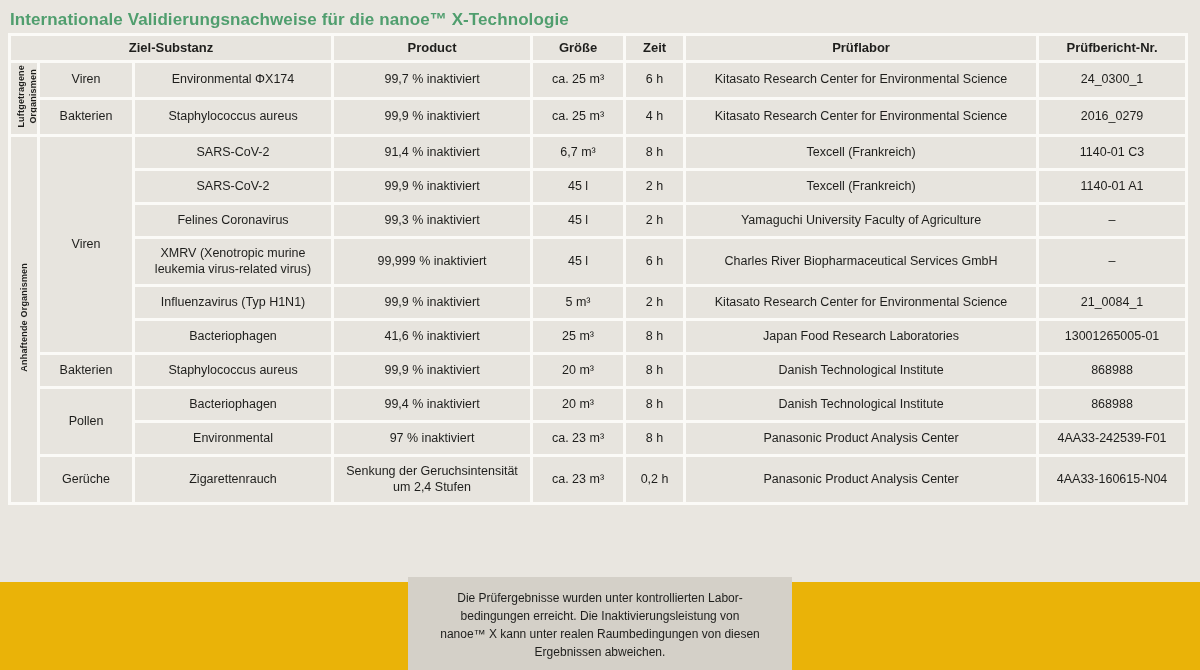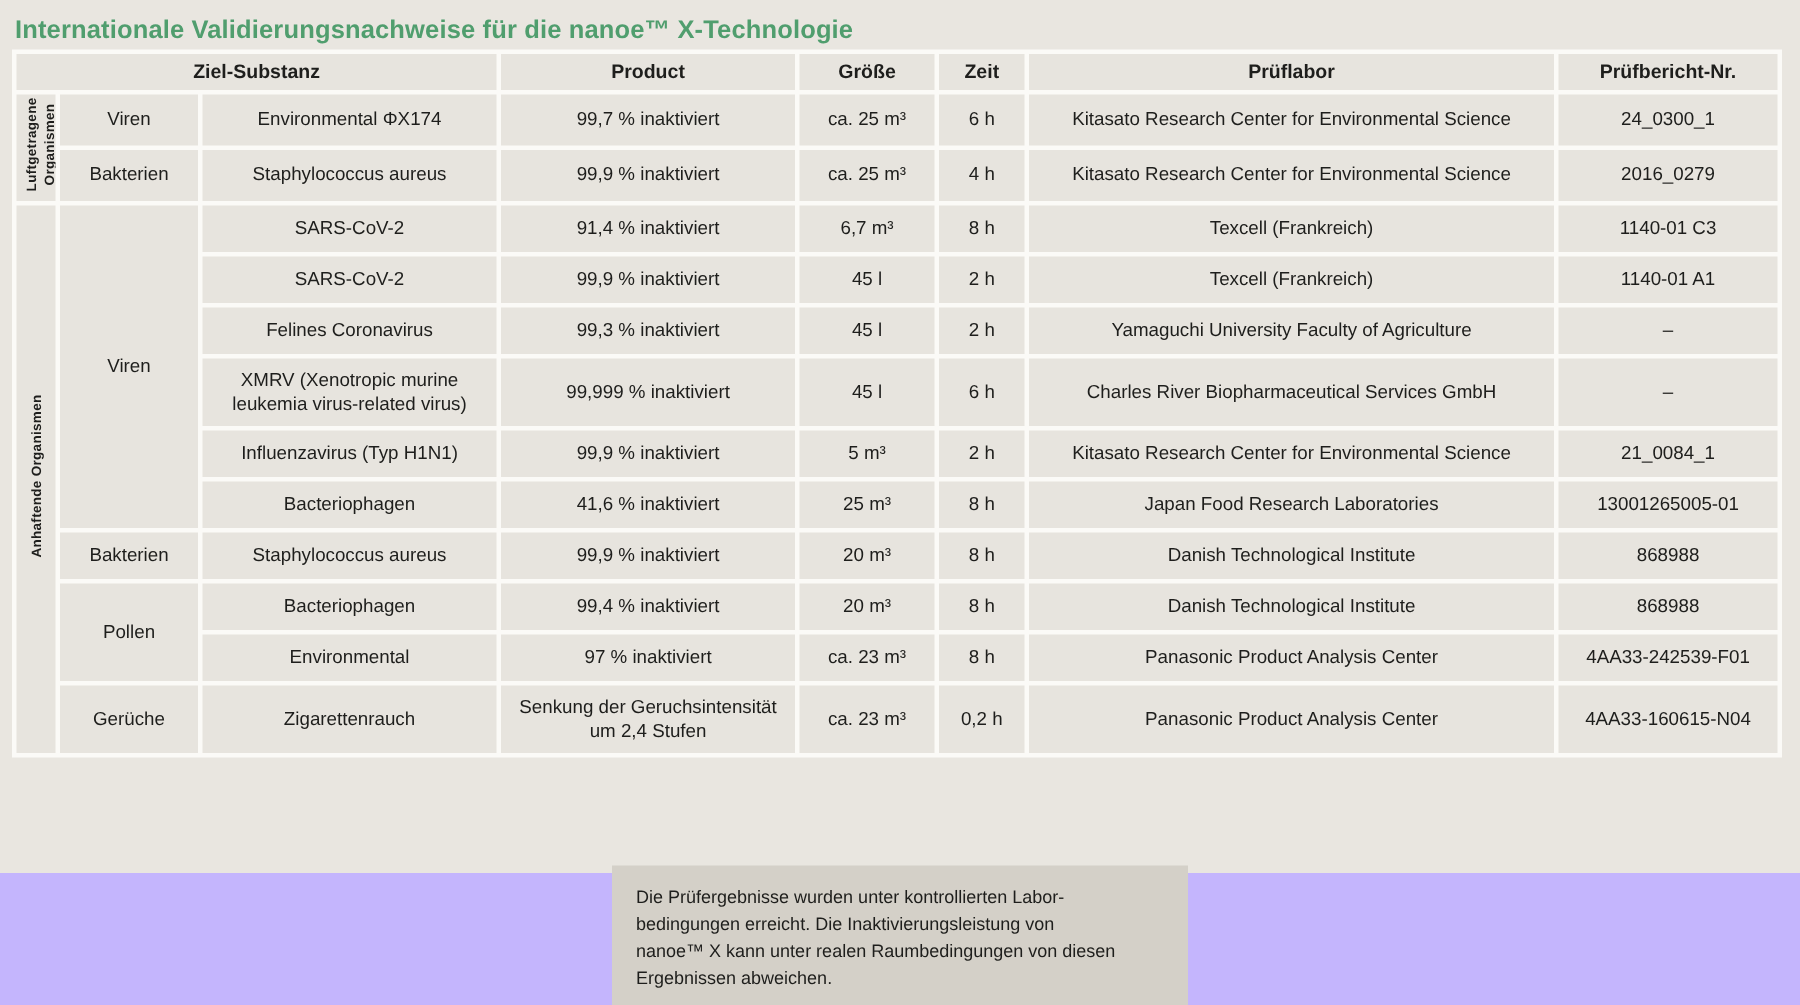--- a/index.html
+++ b/index.html
@@ -69,24 +69,25 @@
     writing-mode:vertical-rl;
     transform:rotate(180deg);
     white-space:pre-line;
     font-weight:bold;
     font-size:9px;
     line-height:1.35;
     letter-spacing:0.2px;
     text-align:center;
   }
   .page-bottom{
-    background:#c4b5fd;
+    background:#eab308;
     width:1200px;
     height:88px;
     position:relative;
+    text-align:center;
   }
   .note-box{
     position:absolute;
     left:408px;
     top:-5px;
     width:384px;
     min-height:93px;
     background:var(--note-bg);
     padding:12px 16px;
     font-size:12px;

